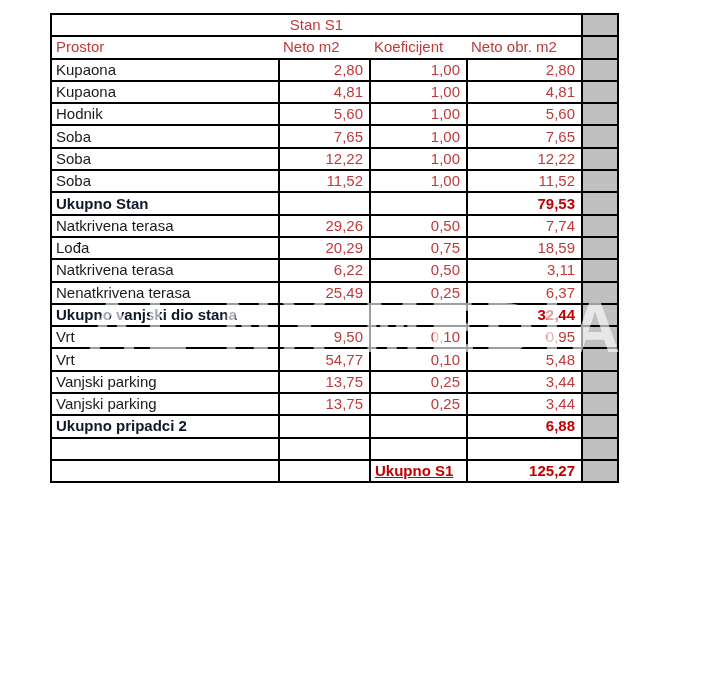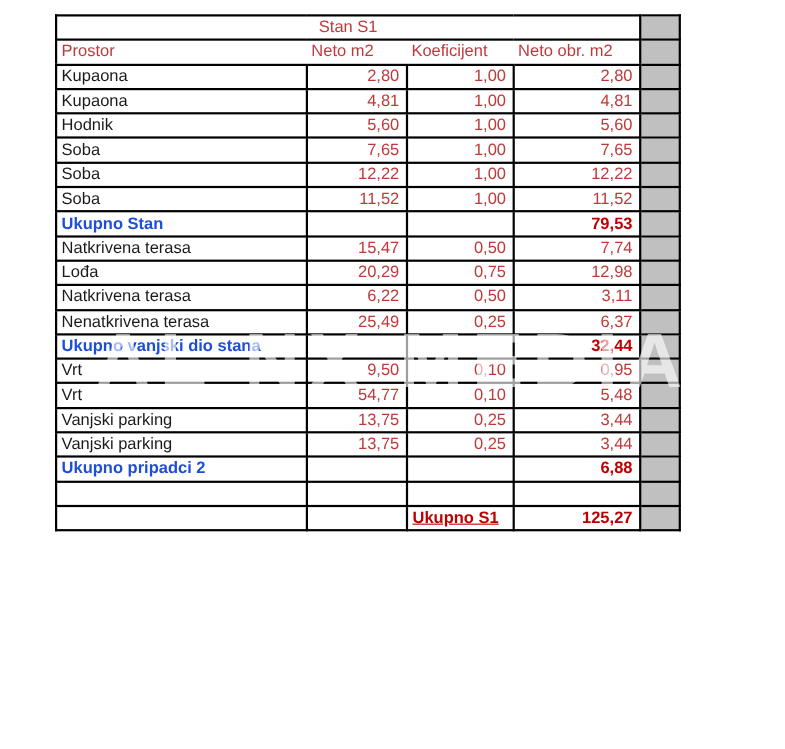--- a/index.html
+++ b/index.html
@@ -42,21 +42,21 @@
     border-left: none;
     border-right: none;
   }
   .label { text-align: left; }
   .num {
     text-align: right;
     color: #bf3a3a;
     padding-right: 6px;
   }
   .gray { background: #c0c0c0; padding: 0; }
-  .total-label { font-weight: bold; color: #1d4ed8; }
+  .total-label { font-weight: bold; color: #0f172a; }
   .total-val { font-weight: bold; color: #c00000; }
   .grand-label {
     font-weight: bold; color: #c00000;
     text-align: left; text-decoration: underline;
   }
   .grand-val {
     font-weight: bold; color: #c00000;
     text-align: right; padding-right: 6px;
   }
   .watermark {
@@ -144,30 +144,30 @@
     <tr>
       <td class="label total-label">Ukupno Stan</td>
       <td class="num"></td>
       <td class="num"></td>
       <td class="num total-val">79,53</td>
       <td class="gray"></td>
     </tr>
 
     <tr>
       <td class="label">Natkrivena terasa</td>
-      <td class="num">15,47</td>
+      <td class="num">29,26</td>
       <td class="num">0,50</td>
       <td class="num">7,74</td>
       <td class="gray"></td>
     </tr>
     <tr>
       <td class="label">Lođa</td>
       <td class="num">20,29</td>
       <td class="num">0,75</td>
-      <td class="num">12,98</td>
+      <td class="num">18,59</td>
       <td class="gray"></td>
     </tr>
     <tr>
       <td class="label">Natkrivena terasa</td>
       <td class="num">6,22</td>
       <td class="num">0,50</td>
       <td class="num">3,11</td>
       <td class="gray"></td>
     </tr>
     <tr>

